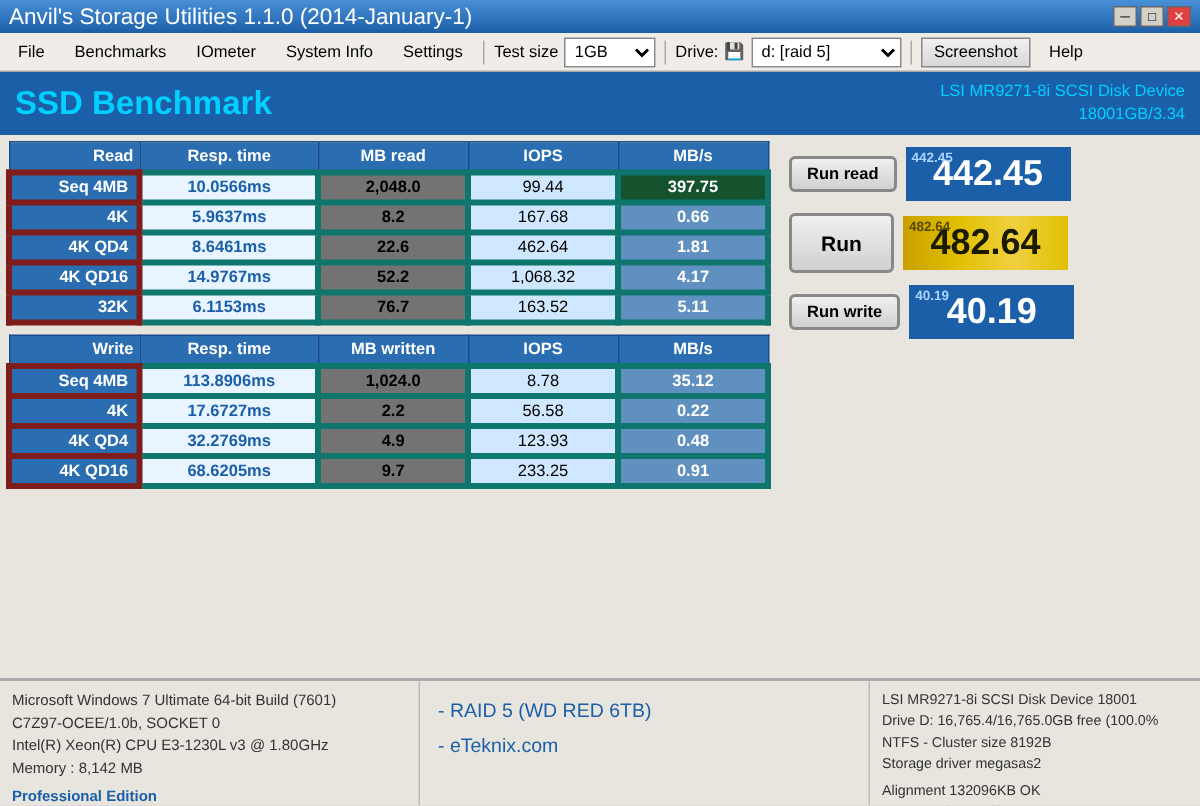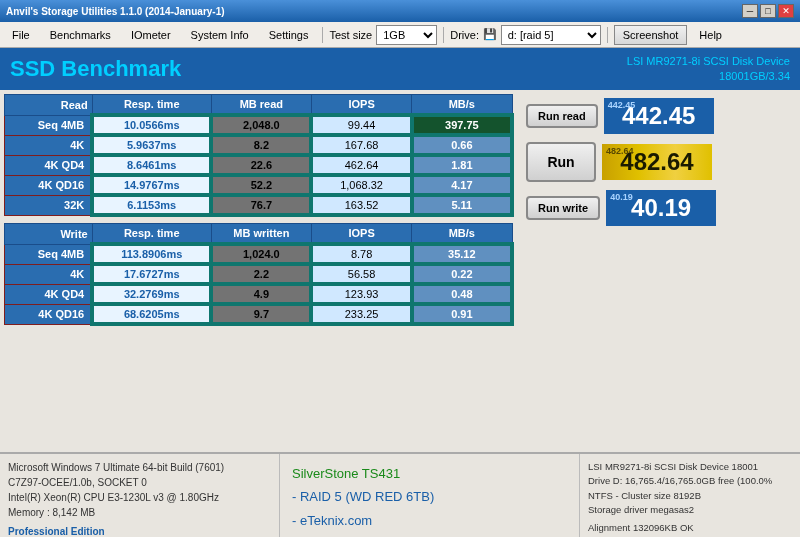--- a/index.html
+++ b/index.html
@@ -7,21 +7,21 @@
 
     .title-bar {
       background: linear-gradient(to bottom, #4a90d9, #1a5fa8);
       color: white;
       padding: 4px 6px;
       display: flex;
       align-items: center;
       justify-content: space-between;
       height: 22px;
     }
-    .title-bar-title { font-size: 10px; font-weight: bold; }
+    .title-bar-title { font-size: 15px; font-weight: normal; }
     .title-bar-buttons { display: flex; gap: 2px; }
     .title-btn {
       width: 16px; height: 14px; background: #d4d0c8; border: 1px solid #666;
       font-size: 9px; display: flex; align-items: center; justify-content: center;
       cursor: pointer; color: #000;
     }
     .title-btn.close { background: #e04040; color: white; }
 
     .menu-bar {
       background: #f0ede8;
@@ -94,21 +94,21 @@
       border: 1px solid #1a4d8a;
     }
     .col-header.label { text-align: right; }
 
     .row-label {
       background: #2a6db0;
       color: white;
       text-align: right;
       padding: 2px 6px;
       font-weight: bold;
-      border: 1px solid #7f1d1d;
+      border: 4px solid #7f1d1d;
     }
     .row-label.write-label { background: #2a6db0; }
 
     td.data-cell {
       text-align: center;
       padding: 2px 4px;
       border: 4px solid #0f766e;
       background: white;
     }
     td.data-cell.resp { background: #e8f4ff; color: #1a5fa8; font-weight: bold; }
@@ -388,21 +388,20 @@
 
 <div class="footer">
   <div class="footer-left">
     <div>Microsoft Windows 7 Ultimate  64-bit Build (7601)</div>
     <div>C7Z97-OCEE/1.0b, SOCKET 0</div>
     <div>Intel(R) Xeon(R) CPU E3-1230L v3 @ 1.80GHz</div>
     <div>Memory : 8,142 MB</div>
     <div class="pro-edition">Professional Edition</div>
   </div>
   <div class="footer-center">
-    <div class="brand">SilverStone TS431</div>
     <div>- RAID 5 (WD RED 6TB)</div>
     <div>- eTeknix.com</div>
   </div>
   <div class="footer-right">
     <div>LSI MR9271-8i SCSI Disk Device 18001</div>
     <div>Drive D: 16,765.4/16,765.0GB free (100.0%</div>
     <div>NTFS - Cluster size 8192B</div>
     <div>Storage driver  megasas2</div>
     <div style="height:4px"></div>
     <div>Alignment 132096KB OK</div>

